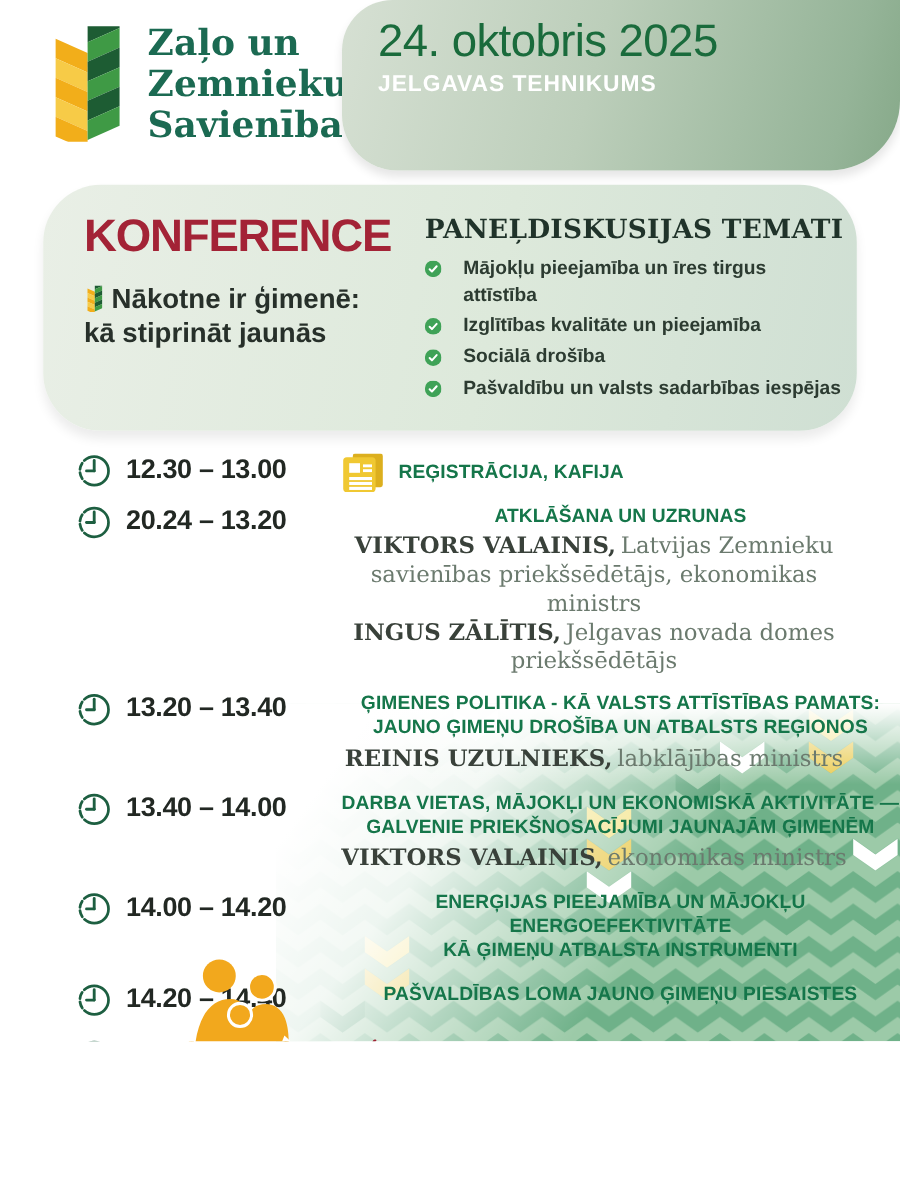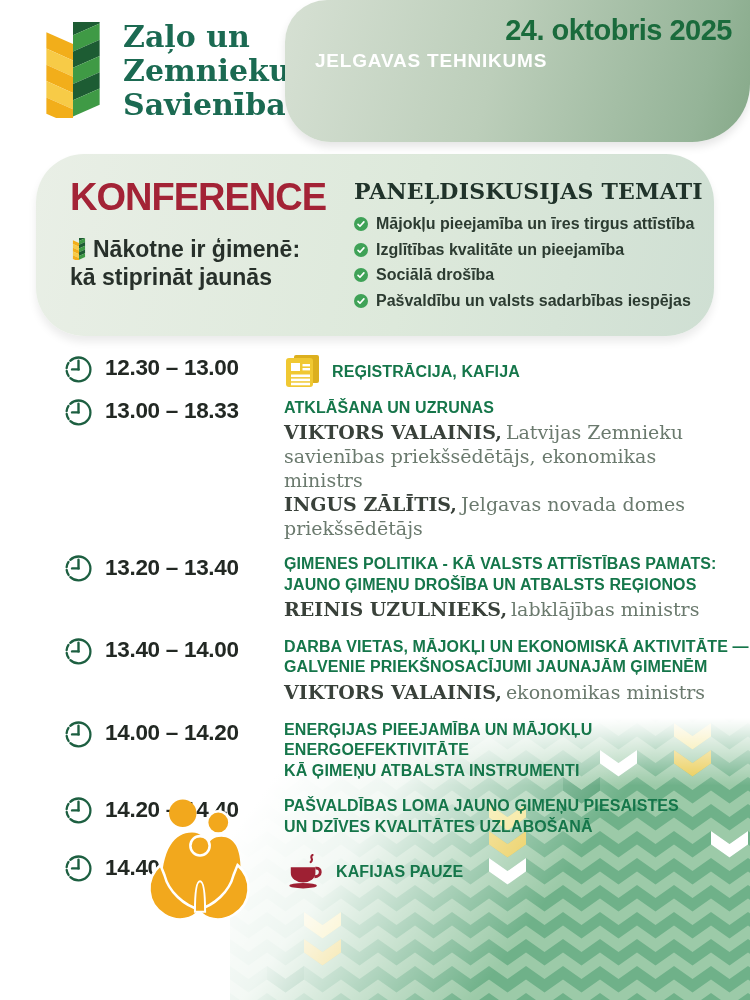--- a/index.html
+++ b/index.html
@@ -1,49 +1,49 @@
 <!DOCTYPE html>
 <html><head>
 <meta charset="utf-8">
 <style>
   html,body{margin:0;padding:0;}
-  .page{position:relative;width:750px;height:1000px;background:#fff;overflow:hidden;
+  .page{position:relative;width:750px;height:868px;background:#fff;overflow:hidden;
         font-family:"Liberation Sans",sans-serif;}
   
   .header{position:relative;height:142px;}
   .logo-wrap{position:absolute;left:36px;top:8px;display:flex;align-items:flex-start;gap:13px;}
   .logo-mark{width:74px;height:124px;}
   .logo-text{font-family:"DejaVu Serif","Liberation Serif",serif;font-weight:700;
              color:#1b6a52;font-size:30px;line-height:1.13;margin-top:12px;}
   .hdr-box{position:absolute;right:0;top:0;width:465px;height:142px;
            background:linear-gradient(104deg,#d6e0d3 0%,#bcceba 45%,#95b498 88%,#86a989 100%);
            border-radius:42px 0 58px 46px;padding:14px 18px 0 30px;box-sizing:border-box;
            box-shadow:0 5px 8px rgba(0,0,0,.10);}
-  .hdr-date{color:#1a6b3c;font-size:29px;font-weight:700;letter-spacing:-0.5px;text-align:right;}
+  .hdr-date{color:#1a6b3c;font-size:38px;font-weight:400;letter-spacing:-0.5px;}
   .hdr-venue{color:#ffffff;font-size:19px;font-weight:800;letter-spacing:.8px;margin-top:3px;}
   .hdr-addr{color:#1d2721;font-size:20.5px;font-weight:700;line-height:1.28;margin-top:4px;}
   
   .kon-box{margin:12px 36px 0 36px;border-radius:48px;
            background:linear-gradient(102deg,#e9efe6 0%,#dde9db 55%,#cfdfd3 100%);
            box-shadow:0 6px 9px rgba(0,0,0,.08);
            padding:22px 10px 20px 34px;display:flex;gap:22px;box-sizing:border-box;}
   .kon-left{width:262px;flex:0 0 auto;}
   .kon-title{color:#a32336;font-size:38px;font-weight:800;letter-spacing:-1px;}
   .kon-sub{margin-top:16px;font-size:23px;font-weight:800;color:#27302a;line-height:1.22;}
   .kon-sub .leaf{width:18px;height:22px;vertical-align:-3px;margin-right:5px;}
   .kon-right{flex:1;padding-top:2px;}
   .topics-h{font-family:"DejaVu Serif","Liberation Serif",serif;font-weight:700;
             color:#20332a;font-size:22px;letter-spacing:.2px;}
   .topics{list-style:none;margin:9px 0 0 0;padding:0;}
-  .topics li{display:flex;align-items:flex-start;gap:8px;margin-bottom:3px;
+  .topics li{display:flex;align-items:flex-start;gap:18px;margin-bottom:3px;
              font-size:16px;font-weight:700;color:#2c3b31;line-height:1.42;}
   .topics .chk{width:14px;height:14px;flex:0 0 auto;margin-top:4px;}
   
   .schedule{position:relative;margin-top:16px;padding-left:62px;z-index:2;}
-  .row{display:flex;align-items:flex-start;}
+  .row{display:flex;align-items:flex-start;text-align:center;}
   .time-cell{width:222px;flex:0 0 auto;display:flex;align-items:center;gap:10px;}
   .clock{width:33px;height:33px;flex:0 0 auto;}
   .time{font-size:22.5px;font-weight:800;color:#222823;letter-spacing:-.3px;white-space:nowrap;}
   .content{flex:1;padding-top:3px;}
   .inline-title{display:flex;align-items:center;gap:10px;}
   .s-title{color:#15764a;font-size:16px;font-weight:800;line-height:1.28;letter-spacing:.1px;}
   .speakers{max-width:422px;margin-top:3px;font-family:"DejaVu Serif","Liberation Serif",serif;
             font-size:19px;line-height:1.26;color:#6b7a6e;}
   .speakers .name{font-weight:700;color:#39413a;margin-right:4px;}
   .doc-ic{width:38px;height:34px;flex:0 0 auto;}
@@ -221,21 +221,21 @@
         <span class="s-title">REĢISTRĀCIJA, KAFIJA</span>
           </div>
         </div>
     </div>
 
     <div class="row mb10">
       <div class="time-cell">
           <svg class="clock" viewBox="0 0 36 36">
             <use href="#sym-clock"></use>
           </svg>
-        <span class="time">13.00 – 18.33</span>
+        <span class="time">20.24 – 13.20</span>
         </div>
       <div class="content">
         <div class="s-title">ATKLĀŠANA UN UZRUNAS</div>
         <div class="speakers">
           <div><span class="name">VIKTORS VALAINIS,</span><span>Latvijas Zemnieku savienības priekšsēdētājs, ekonomikas ministrs</span></div>
           <div><span class="name">INGUS ZĀLĪTIS,</span><span>Jelgavas novada domes priekšsēdētājs</span></div>
         </div>
       </div>
     </div>
 
@@ -293,21 +293,20 @@
     <div class="row mb14">
       <div class="time-cell">
           <svg class="clock" viewBox="0 0 36 36">
             <use href="#sym-clock"></use>
           </svg>
         <span class="time">14.20 – 14.40</span>
         </div>
       <div class="content">
         <div class="s-title">
           <div>PAŠVALDĪBAS LOMA JAUNO ĢIMEŅU PIESAISTES</div>
-            <div>UN DZĪVES KVALITĀTES UZLABOŠANĀ</div>
           </div>
       </div>
     </div>
 
     <div class="row mb10">
       <div class="time-cell">
           <svg class="clock" viewBox="0 0 36 36">
             <use href="#sym-clock"></use>
           </svg>
         <span class="time">14.40 – 15.00</span>

